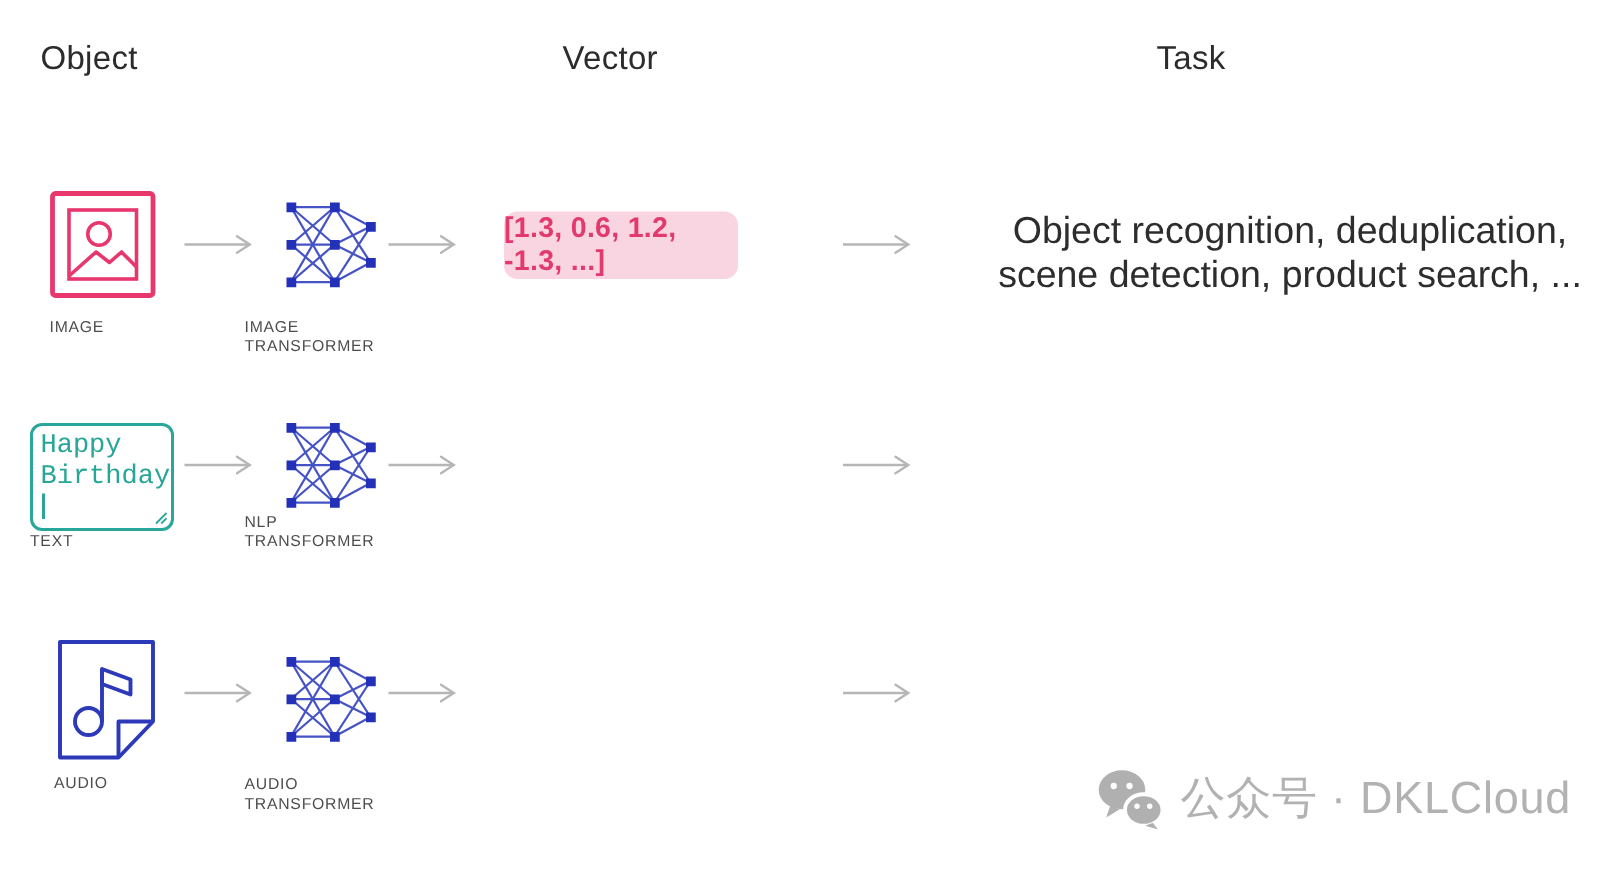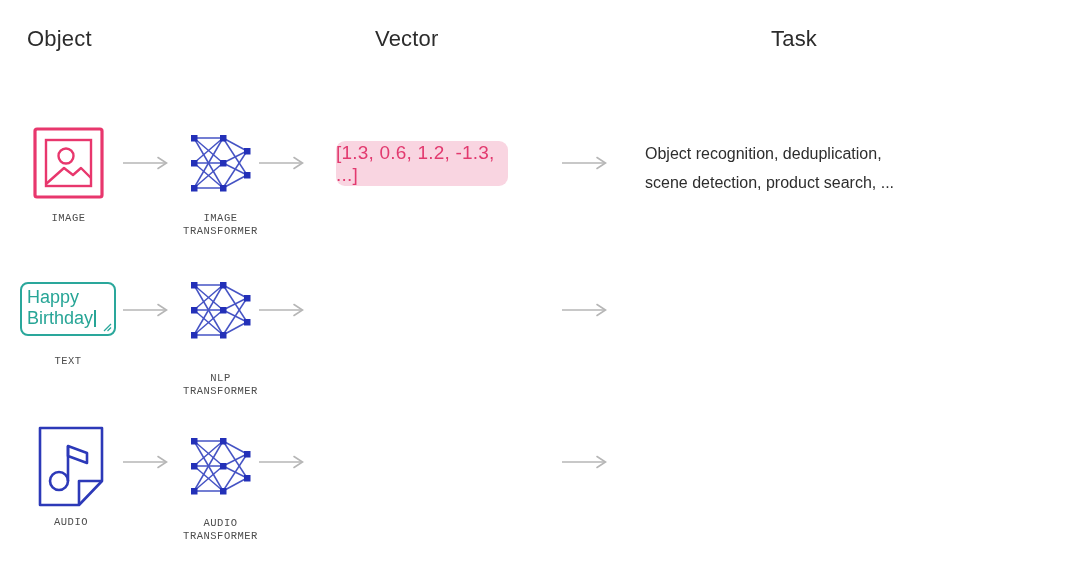--- a/index.html
+++ b/index.html
@@ -10,43 +10,43 @@
   }
   .col-header{
     position:absolute;top:26px;font-size:22px;font-weight:500;color:#2c2c2c;letter-spacing:.2px;
   }
   #hdr-object{left:27px}
   #hdr-vector{left:375px}
   #hdr-task{left:771px}
 
   .icon-label{
     position:absolute;font-size:10.5px;font-weight:500;color:#4d4d4d;
-    letter-spacing:.5px;text-align:center;white-space:pre-line;line-height:12.5px;font-family:Liberation Mono, monospace;
+    letter-spacing:.5px;white-space:pre-line;line-height:12.5px;
   }
   .task-text{
-    position:absolute;left:645px;width:430px;font-size:16px;line-height:28.5px;
-    color:#2d2d2d;white-space:pre-line;letter-spacing:0;
+    position:absolute;left:645px;width:430px;font-size:25px;line-height:28.5px;
+    color:#2d2d2d;white-space:pre-line;letter-spacing:0;text-align:center;
   }
   .pill{
-    position:absolute;left:336px;width:172px;height:45px;border-radius:9px;
+    position:absolute;left:336px;width:156px;height:45px;border-radius:9px;
     display:flex;align-items:center;justify-content:center;
-    font-size:19px;font-weight:normal;letter-spacing:.2px;
+    font-size:19px;font-weight:bold;letter-spacing:.2px;
   }
   .pill-pink{background:#f9d5e1;color:#e23a6f}
   .pill-teal{background:#d9eae7;color:#2aa79b}
   .pill-indigo{background:#e0e2f7;color:#3a3fbf}
 
   .arrow{position:absolute;width:48px;height:16px}
   .arrow-a{left:122px}.arrow-b{left:258px}.arrow-c{left:561px}
 
   .net{position:absolute;left:187px;width:66px;height:64px}
 
   #textbox{
-    position:absolute;left:20px;top:282px;width:96px;height:54px;box-sizing:border-box;
-    border:2.5px solid #2aa79b;border-radius:8px;padding:3px 5px;
+    position:absolute;left:20px;top:282px;width:96px;height:72px;box-sizing:border-box;
+    border:2.5px solid #2aa79b;border-radius:8px;padding:3px 5px;font-family:Liberation Mono, monospace;
   }
   #textbox .tb-text{font-size:18px;line-height:21px;font-weight:500;color:#27a596;}
   #textbox .cursor{display:inline-block;width:1.5px;height:17px;background:#27a596;vertical-align:-3px;margin-left:1px}
   #textbox .resize{position:absolute;right:2px;bottom:2px}
 
   #watermark{
     position:absolute;left:731px;top:512px;display:flex;align-items:center;gap:11px;
     color:#b2b2b2;font-size:30px;letter-spacing:.5px;
   }
 </style>
@@ -155,21 +155,21 @@
       <rect x="4" y="4" width="6.5" height="6.5"></rect>
         <rect x="4" y="29" width="6.5" height="6.5"></rect>
         <rect x="4" y="54" width="6.5" height="6.5"></rect>
       <rect x="33" y="4" width="6.5" height="6.5"></rect>
         <rect x="33" y="29" width="6.5" height="6.5"></rect>
         <rect x="33" y="54" width="6.5" height="6.5"></rect>
       <rect x="57" y="17" width="6.5" height="6.5"></rect>
         <rect x="57" y="41" width="6.5" height="6.5"></rect>
     </g>
   </svg>
-  <div class="icon-label" style="left:163px;width:115px;top:372px">NLP
+  <div class="icon-label" style="left:163px;width:115px;top:342px">NLP
 TRANSFORMER</div>
 
   <svg class="arrow arrow-b" style="top:302px" viewBox="0 0 48 16">
     <line x1="1" y1="8" x2="44" y2="8" stroke="#b6b6b6" stroke-width="1.6"></line>
     <polyline points="36,2.5 44.5,8 36,13.5" fill="none" stroke="#b6b6b6" stroke-width="1.6" stroke-linecap="round"></polyline>
   </svg>
 
 
   <svg class="arrow arrow-c" style="top:302px" viewBox="0 0 48 16">
     <line x1="1" y1="8" x2="44" y2="8" stroke="#b6b6b6" stroke-width="1.6"></line>
@@ -228,14 +228,27 @@
     <polyline points="36,2.5 44.5,8 36,13.5" fill="none" stroke="#b6b6b6" stroke-width="1.6" stroke-linecap="round"></polyline>
   </svg>
 
 
   <svg class="arrow arrow-c" style="top:454px" viewBox="0 0 48 16">
     <line x1="1" y1="8" x2="44" y2="8" stroke="#b6b6b6" stroke-width="1.6"></line>
     <polyline points="36,2.5 44.5,8 36,13.5" fill="none" stroke="#b6b6b6" stroke-width="1.6" stroke-linecap="round"></polyline>
   </svg>
 
 
+  <div id="watermark">
+    <svg width="45" height="41" viewBox="0 0 45 41">
+      <ellipse cx="17" cy="14.5" rx="15.5" ry="13" fill="#b0b0b0"></ellipse>
+      <path d="M9,25.5 L6.5,33 L15.5,27.5 Z" fill="#b0b0b0"></path>
+      <circle cx="11.5" cy="12" r="2.1" fill="#ffffff"></circle>
+      <circle cx="22" cy="12" r="2.1" fill="#ffffff"></circle>
+      <ellipse cx="31.5" cy="28" rx="12.5" ry="10.5" fill="#b0b0b0" stroke="#ffffff" stroke-width="2.6"></ellipse>
+      <path d="M37.5,36.5 L41,41 L32.5,38.5 Z" fill="#b0b0b0"></path>
+      <circle cx="27" cy="25.5" r="1.8" fill="#ffffff"></circle>
+      <circle cx="35.5" cy="25.5" r="1.8" fill="#ffffff"></circle>
+    </svg>
+    <span>公众号 · DKLCloud</span>
+  </div>
 
 </div>
 
 </body></html>

